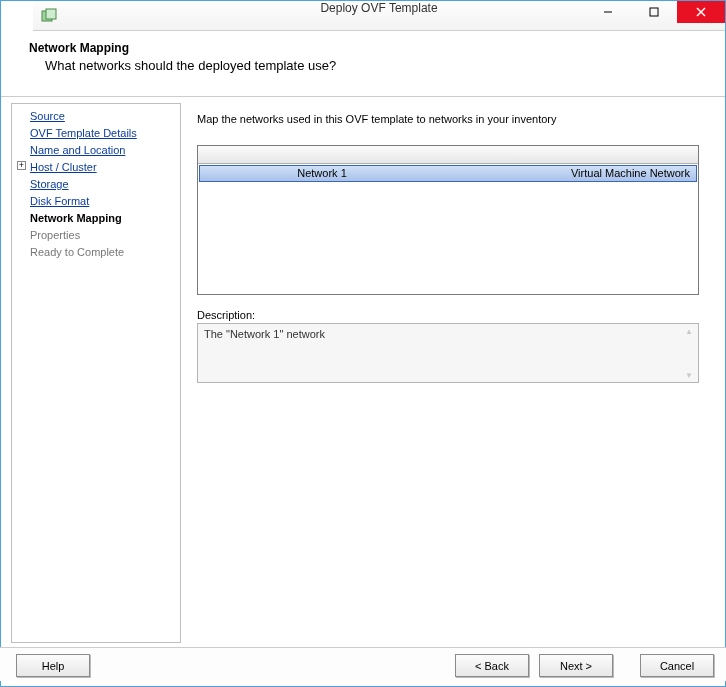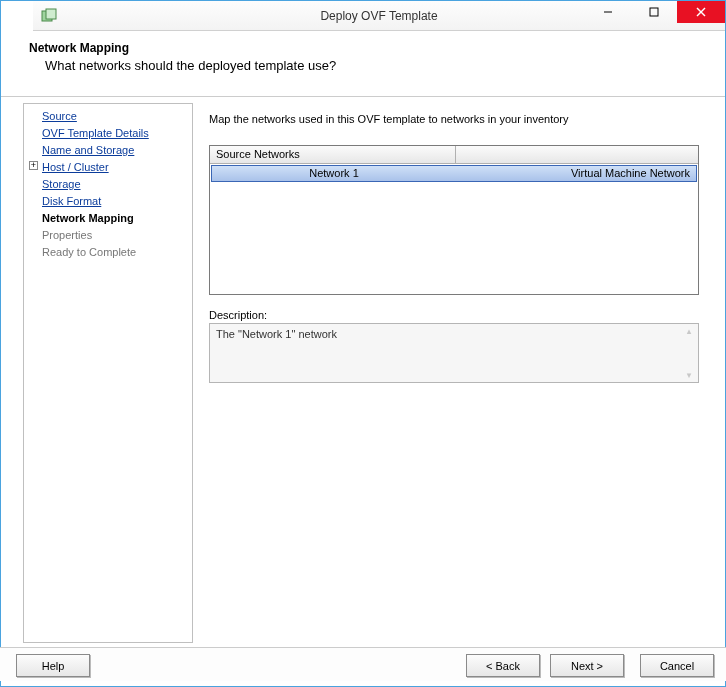--- a/index.html
+++ b/index.html
@@ -10,21 +10,20 @@
     background: #fff;
     width: 726px;
     height: 687px;
     overflow: hidden;
     border: 1px solid #4aa3df;
   }
   .titlebar {
     height: 30px;
     background: linear-gradient(#fdfdfd,#f3f3f3);
     display: flex;
-    align-items: center;
     justify-content: center;
     position: relative;
     border-bottom: 1px solid #d0d0d0;
     margin-left: 32px;
   }
   .titlebar .app-icon {
     position: absolute;
     left: 8px; top: 7px;
     width: 16px; height: 16px;
   }
@@ -48,21 +47,21 @@
   .header-section h1 {
     margin:0; font-size: 12px; font-weight: bold; color:#000;
   }
   .header-section p {
     margin: 3px 0 0 16px; font-size: 13px; color:#000;
   }
 
   .body-area {
     display:flex;
     height: 540px;
-    margin: 6px 10px 0 22px;
+    margin: 6px 10px 0 10px;
   }
   .nav-panel {
     width: 170px;
     border: 1px solid #bfbfbf;
     padding: 4px 6px;
     background:#fff;
   }
   .nav-panel .item {
     display:block;
     color:#0b3c9b;
@@ -210,38 +209,37 @@
 
 <div class="header-section">
   <h1>Network Mapping</h1>
   <p>What networks should the deployed template use?</p>
 </div>
 
 <div class="body-area">
   <div class="nav-panel">
     <span class="item">Source</span>
     <span class="item">OVF Template Details</span>
-    <span class="item">Name and Storage</span>
+    <span class="item">Name and Location</span>
     <span class="item expander">
       <span class="plus">+</span>
       <span>Host / Cluster</span>
     </span>
     <span class="item">Storage</span>
     <span class="item">Disk Format</span>
     <span class="item current">Network Mapping</span>
     <span class="item disabled">Properties</span>
     <span class="item disabled">Ready to Complete</span>
   </div>
 
   <div class="main-panel">
     <div class="instruction">Map the networks used in this OVF template to networks in your inventory</div>
 
     <div class="net-table">
       <div class="thead">
-        <div class="th src">Source Networks</div>
       </div>
       <div class="trow">
         <div class="td src">Network 1</div>
         <div class="td dst">Virtual Machine Network</div>
       </div>
     </div>
 
     <div class="desc-label">Description:</div>
     <div class="desc-box">
       <span>The "Network 1" network</span>
@@ -251,14 +249,14 @@
       </div>
     </div>
   </div>
 </div>
 
 <div class="footer">
   <button class="btn">Help</button>
   <div class="spacer"></div>
   <button class="btn">&lt; Back</button>
   <button class="btn">Next &gt;</button>
-  <button class="btn" style="margin-left:16px">Cancel</button>
+  <button class="btn" style="margin-left:27px">Cancel</button>
 </div>
 
 </body></html>

